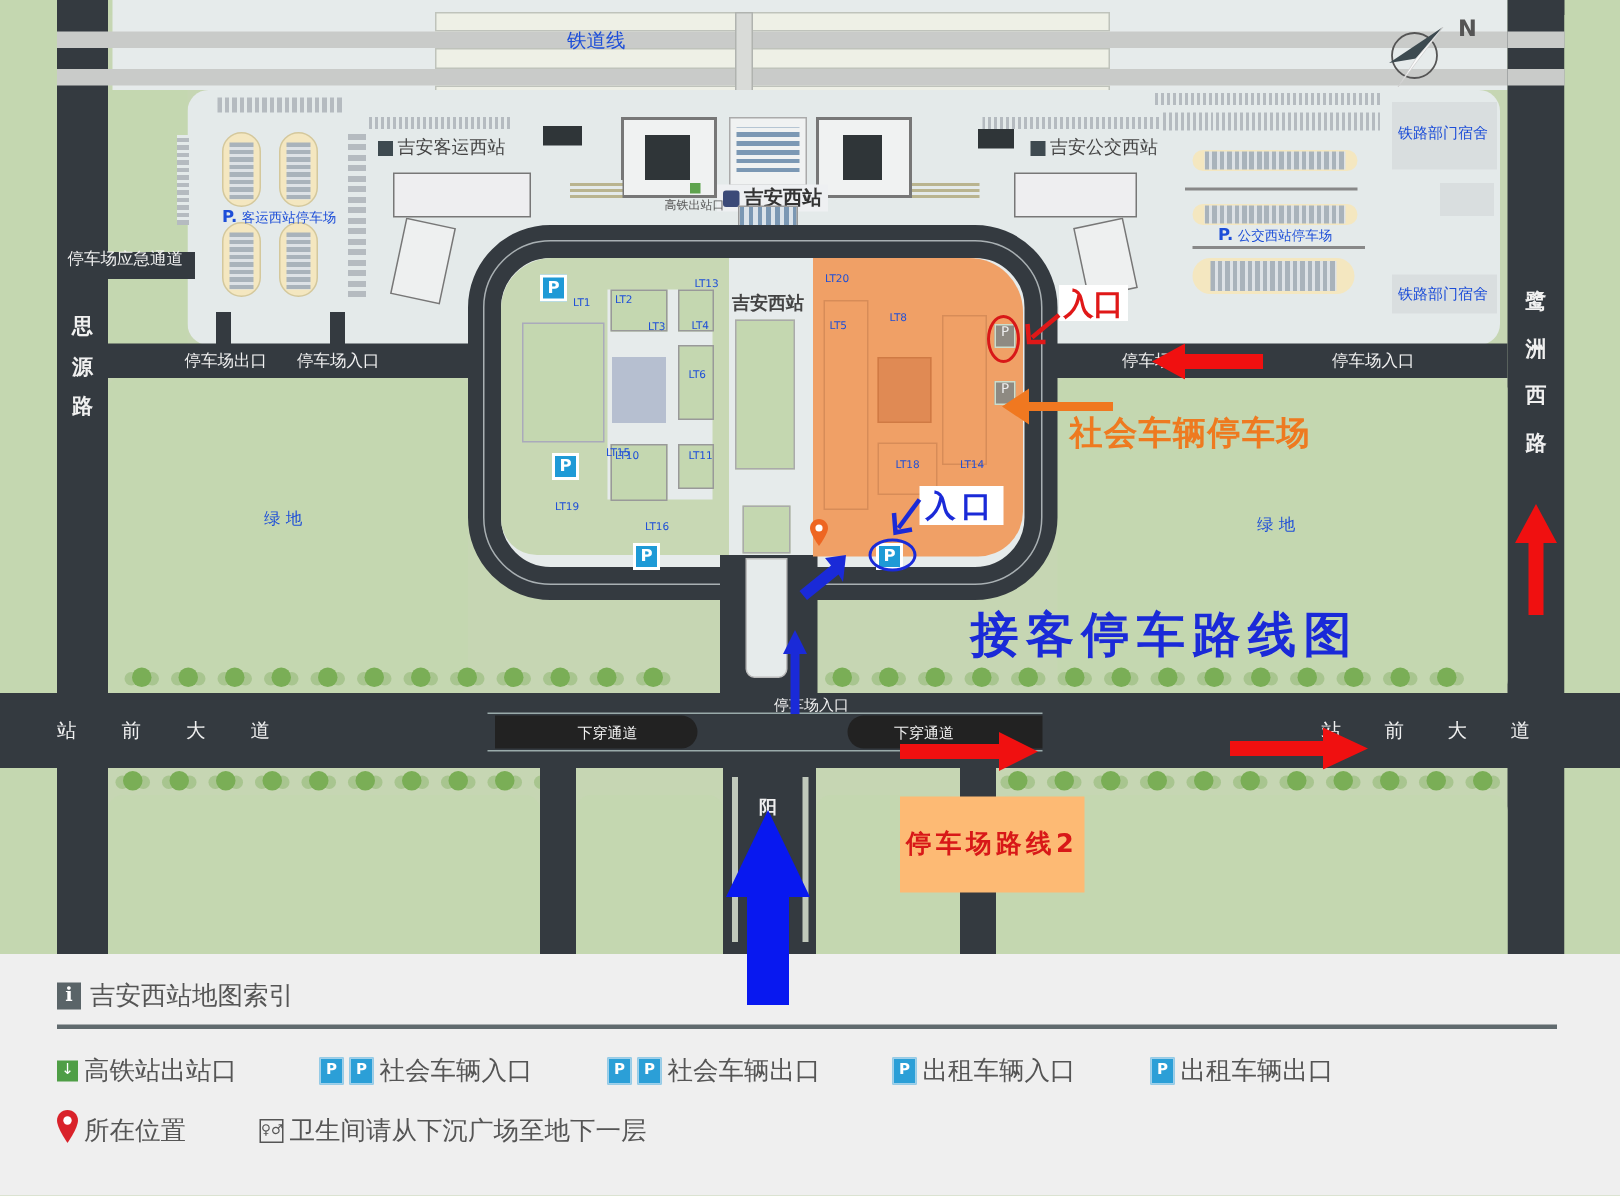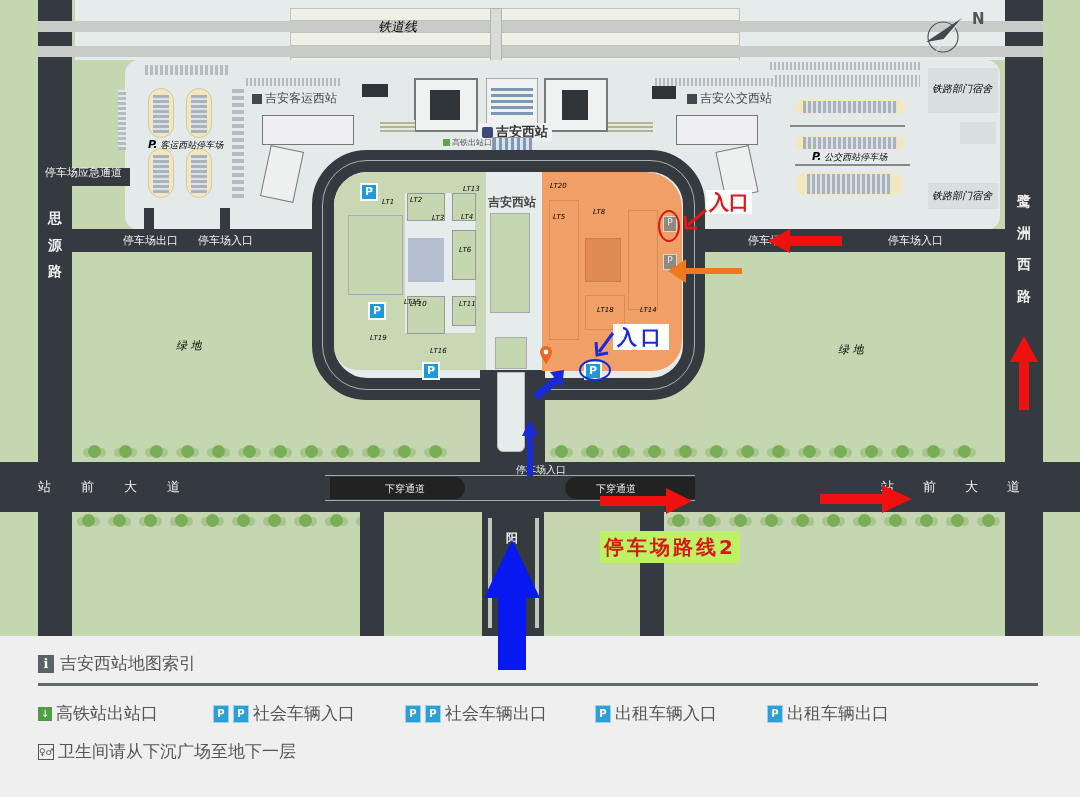--- a/index.html
+++ b/index.html
@@ -4,21 +4,21 @@
 <style>
   * { box-sizing: border-box; margin: 0; padding: 0; }
   body { width: 1080px; height: 797px; overflow: hidden; background: #c6d6b3; font-family: "DejaVu Sans", "Liberation Sans", sans-serif; position: relative; }
   .abs { position: absolute; }
   .road { position: absolute; background: #343a40; }
   .green { position: absolute; background: #c4d7b0; }
   .light { position: absolute; background: #e4eaea; }
   .rail-band { position: absolute; background: #c9cbc9; }
   .rail-light { position: absolute; background: #eef0e6; border: 1px solid #bfc3bb; }
   .txt-w { color: #f0f0f0; font-size: 12px; position: absolute; white-space: nowrap; }
-  .txt-g { color: #000000; font-size: 11px; position: absolute; white-space: nowrap; font-style: italic; }
+  .txt-g { color: #1d4ed8; font-size: 11px; position: absolute; white-space: nowrap; }
   .road-v-label { color: #f0f0f0; font-size: 14px; position: absolute; width: 20px; text-align: center; line-height: 1.9; font-weight: bold; }
   .plabel { position: absolute; font-weight: bold; white-space: nowrap; }
   .pbox { position: absolute; width: 18px; height: 18px; background: #1e9ad6; border: 2px solid #fff; color: #fff; font-size: 11px; font-weight: bold; text-align: center; line-height: 14px; }
   .tree-row { position: absolute; height: 16px; display: flex; gap: 18px; }
   .tree { width: 13px; height: 13px; border-radius: 50%; background: #7aae56; box-shadow: -7px 1px 0 -2px #a8c58f, 7px 1px 0 -2px #a8c58f; flex: none; }
   .legend { position: absolute; left: 0; top: 636px; width: 1080px; height: 161px; background: #efefef; }
   .legend-title { position: absolute; left: 38px; top: 16px; font-size: 17px; color: #555; display: flex; align-items: center; gap: 6px; }
   .info-icon { width: 16px; height: 18px; background: #5a6468; color: #fff; font-size: 13px; font-weight: bold; text-align: center; line-height: 18px; font-family: "DejaVu Serif", serif; }
   .legend-rule { position: absolute; left: 38px; top: 47px; width: 1000px; height: 3px; background: #606a6e; }
   .leg-row { position: absolute; left: 38px; display: flex; align-items: center; font-size: 17px; color: #555; white-space: nowrap; }
@@ -102,21 +102,21 @@
       <div style="margin:10px 16px;width:26px;height:30px;background:#2f3538;"></div>
     </div>
   <div class="abs" style="left:486px;top:78px;width:52px;height:46px;background:#f0f2f2;border:1px solid #aaa;">
       <div style="margin:6px 4px;height:30px;background:repeating-linear-gradient(0deg,#7b98b4 0 3px,#f0f2f2 3px 6px);"></div>
     </div>
   <div class="abs" style="left:478px;top:123px;padding:0 4px;background:#eef0f2;font-size:13px;color:#333;display:flex;align-items:center;gap:3px;font-weight:bold;">
     <span style="display:inline-block;width:11px;height:11px;background:#3b4a78;border-radius:2px;"></span>
     <span>吉安西站</span>
   </div>
   <div class="abs" style="left:492px;top:137px;width:40px;height:30px;background:repeating-linear-gradient(90deg,#7b98b4 0 3px,#dbe3ea 3px 6px);border:1px solid #999;"></div>
-  <div class="abs" style="left:443px;top:137px;font-size:8px;color:#555;display:flex;align-items:center;gap:2px;">
+  <div class="abs" style="left:443px;top:122px;font-size:8px;color:#555;display:flex;align-items:center;gap:2px;flex-direction:column;">
     <span style="display:inline-block;width:7px;height:7px;background:#5ea34e;"></span>
     <span>高铁出站口</span>
   </div>
   <div class="abs" style="left:380px;top:120px;width:35px;height:12px;background:repeating-linear-gradient(0deg,#b9b48f 0 2px,#e4eaea 2px 4px);"></div>
   <div class="abs" style="left:608px;top:120px;width:45px;height:12px;background:repeating-linear-gradient(0deg,#b9b48f 0 2px,#e4eaea 2px 4px);"></div>
 
   <div class="abs" style="left:652px;top:86px;width:24px;height:13px;background:#2f3538;"></div>
   <div class="abs" style="left:687px;top:90px;font-size:12px;color:#444;display:flex;align-items:center;gap:3px;">
     <span style="display:inline-block;width:10px;height:10px;background:#3e4a50;"></span>
     <span>吉安公交西站</span>
@@ -331,30 +331,32 @@
     <svg width="74" height="24" viewBox="0 0 74 24">
         <polygon points="0,12 22,0 22,7 74,7 74,17 22,17 22,24" fill="#f01010"></polygon>
       </svg>
   </div>
 
   <div class="arrow-red" style="left:668px;top:257px;">
     <svg width="74" height="28" viewBox="0 0 74 28">
         <polygon points="0,14 18,2 18,11 74,11 74,17 18,17 18,26" fill="#f07820"></polygon>
       </svg>
   </div>
+  <div class="plabel" style="left:713px;top:274px;font-size:22px;color:#ee7a20;letter-spacing:1px;">社会车辆停车场</div>
 
   <div class="plabel" style="left:613px;top:324px;font-size:20px;color:#1a2ad8;background:#fff;padding:0 4px;line-height:26px;letter-spacing:4px;">入口</div>
   <div class="arrow-red" style="left:593px;top:330px;">
     <svg width="24" height="28" viewBox="0 0 24 28">
         <line x1="20" y1="3" x2="6" y2="22" stroke="#1a2ad8" stroke-width="3"></line>
         <polyline points="3,12 4,25 15,23" fill="none" stroke="#1a2ad8" stroke-width="3"></polyline>
       </svg>
   </div>
   <div class="abs" style="left:579px;top:359px;width:32px;height:22px;border:2px solid #1a2ad8;border-radius:50%;"></div>
 
+  <div class="plabel" style="left:647px;top:402px;font-size:32px;color:#1a2ad8;letter-spacing:5px;">接客停车路线图</div>
 
   <div class="arrow-red" style="left:530px;top:368px;">
     <svg width="36" height="34" viewBox="0 0 36 34">
         <polygon points="34,2 20,4 24,9 3,26 8,32 29,15 32,20" fill="#1a2ad8"></polygon>
       </svg>
   </div>
   <div class="arrow-red" style="left:522px;top:420px;">
     <svg width="16" height="56" viewBox="0 0 16 56">
         <polygon points="8,0 16,16 11,16 11,56 5,56 5,16 0,16" fill="#1a2ad8"></polygon>
       </svg>
@@ -363,21 +365,21 @@
   <div class="arrow-red" style="left:600px;top:488px;">
     <svg width="92" height="26" viewBox="0 0 92 26">
         <polygon points="92,13 66,0 66,8 0,8 0,18 66,18 66,26" fill="#f01010"></polygon>
       </svg>
   </div>
   <div class="arrow-red" style="left:820px;top:485px;">
     <svg width="92" height="28" viewBox="0 0 92 28">
         <polygon points="92,14 62,0 62,9 0,9 0,19 62,19 62,28" fill="#f01010"></polygon>
       </svg>
   </div>
-  <div class="plabel" style="left:600px;top:531px;font-size:20px;color:#d81818;background:#bef264;padding:0 4px;line-height:32px;letter-spacing:3px;">停车场路线2</div>
+  <div class="plabel" style="left:600px;top:531px;font-size:17px;color:#d81818;background:#fdba74;padding:16px 4px;line-height:32px;letter-spacing:3px;">停车场路线2</div>
 
   <div class="arrow-red" style="left:1010px;top:336px;">
     <svg width="28" height="74" viewBox="0 0 28 74">
         <polygon points="14,0 28,26 19,26 19,74 9,74 9,26 0,26" fill="#f01010"></polygon>
       </svg>
   </div>
 </div>
 
 <div class="abs" style="left:482px;top:540px;z-index:5;">
   <svg width="60" height="130" viewBox="0 0 60 130">
@@ -411,18 +413,27 @@
       <span class="mini-p">P</span>
       <span>出租车辆入口</span>
     </div>
     <div class="leg-item">
       <span class="mini-p">P</span>
       <span>出租车辆出口</span>
     </div>
   </div>
 
   <div class="leg-row" style="top:104px;">
+    <div class="leg-item" style="width:135px;">
+      <span>
+        <svg width="14" height="22" viewBox="0 0 14 22">
+            <path d="M7 0C3.1 0 0 3.1 0 7c0 5 7 15 7 15s7-10 7-15c0-3.9-3.1-7-7-7z" fill="#d9222a"></path>
+            <circle cx="7" cy="7" r="2.8" fill="#fff"></circle>
+          </svg>
+      </span>
+      <span>所在位置</span>
+    </div>
     <div class="leg-item">
       <span class="toilet">♀♂</span>
       <span>卫生间请从下沉广场至地下一层</span>
     </div>
   </div>
 </div>
 
 </body></html>

